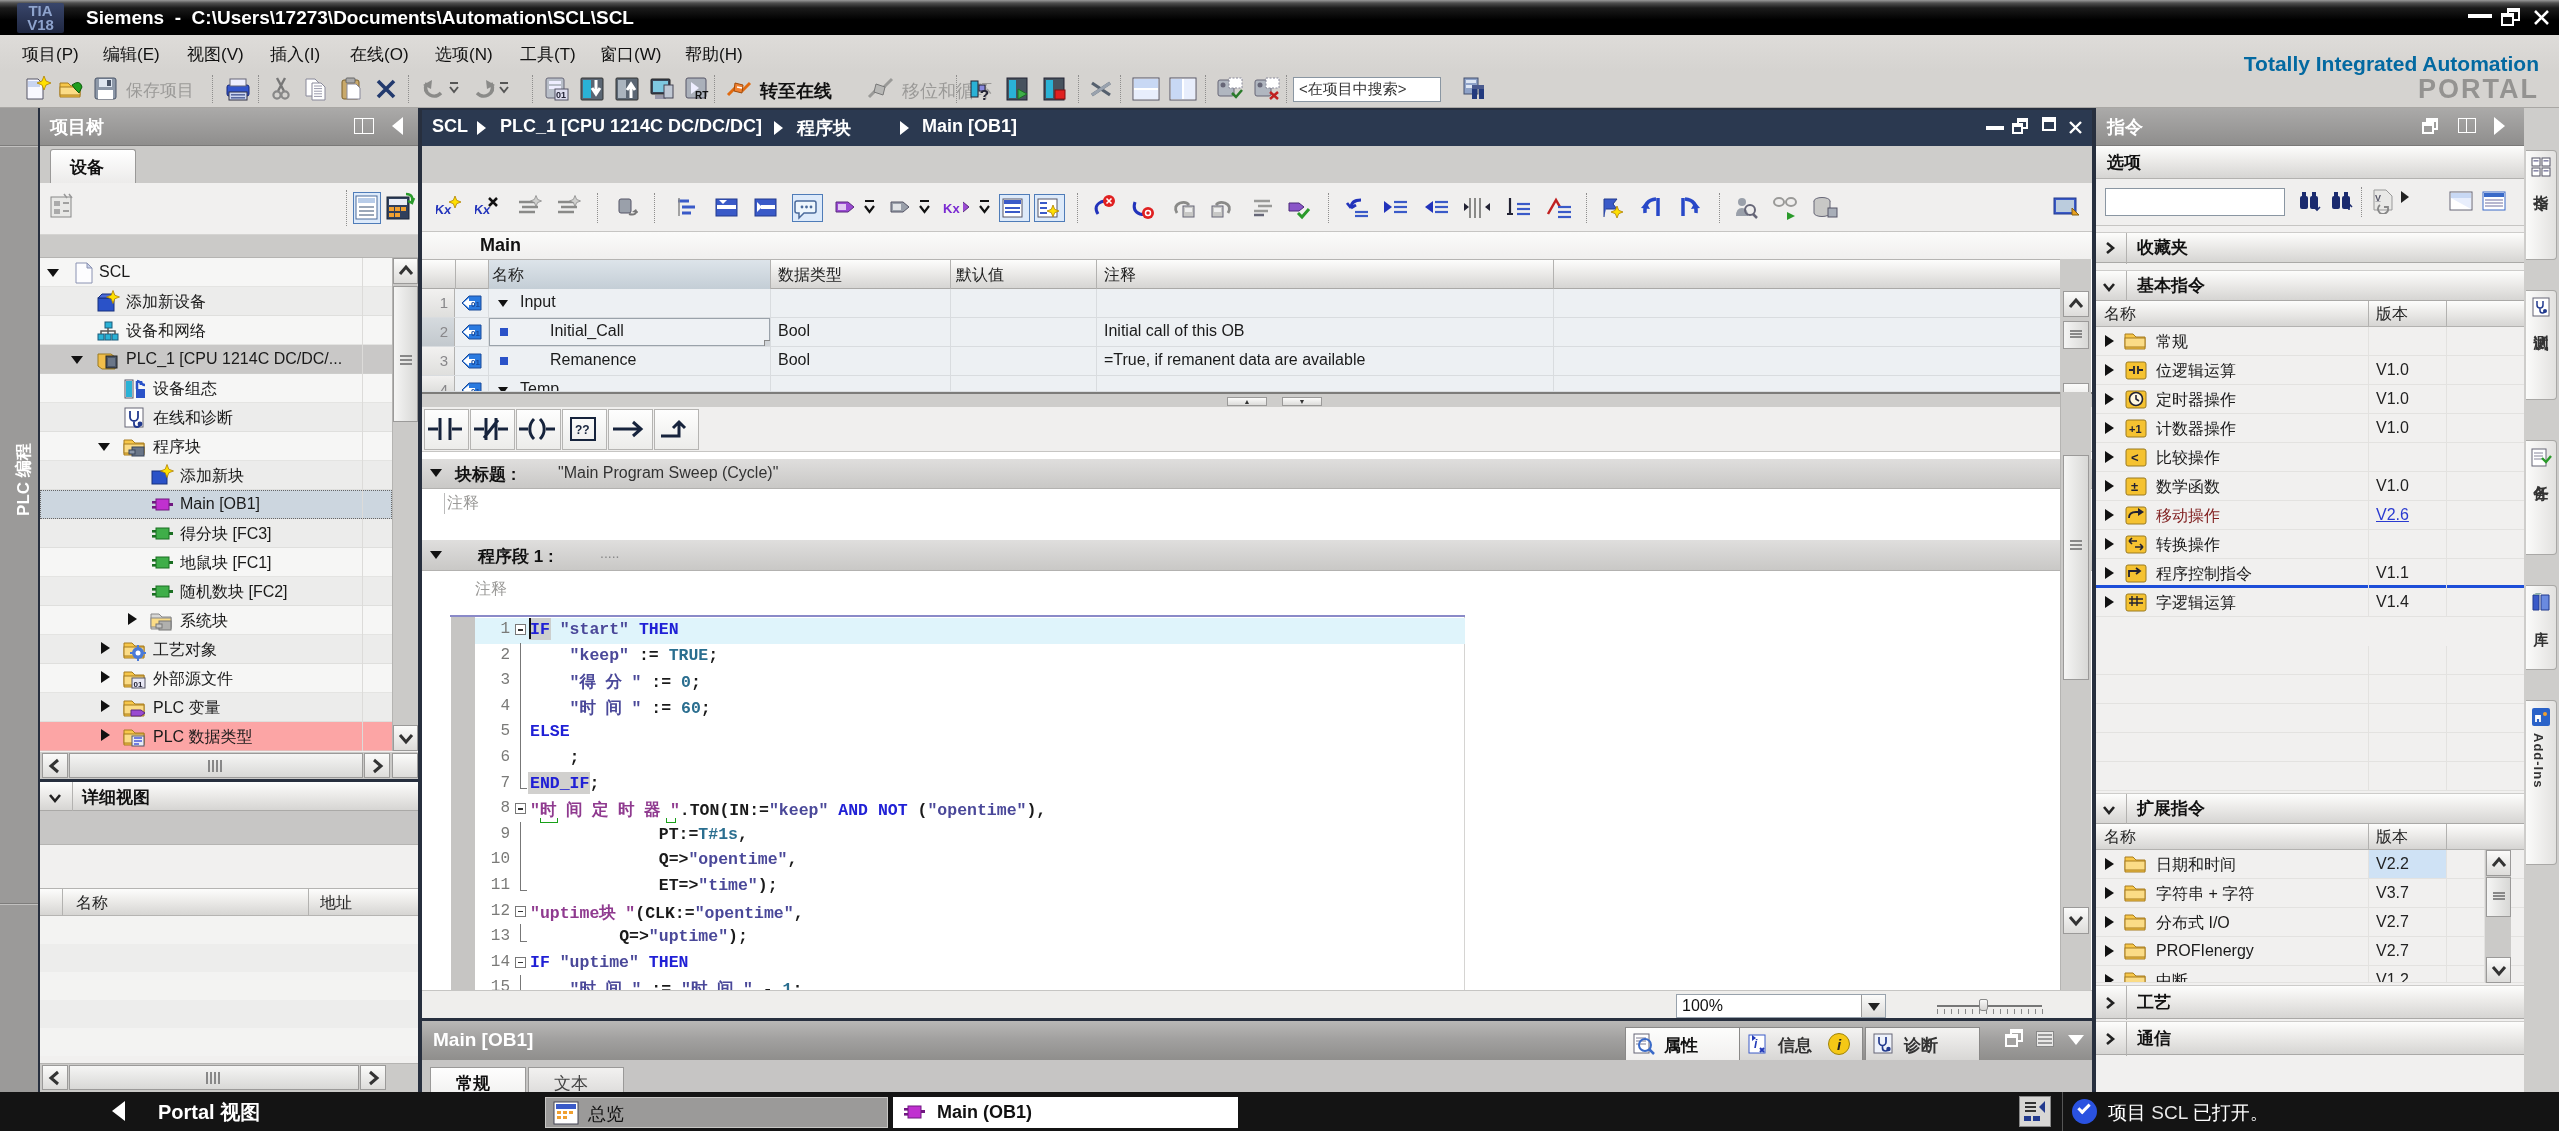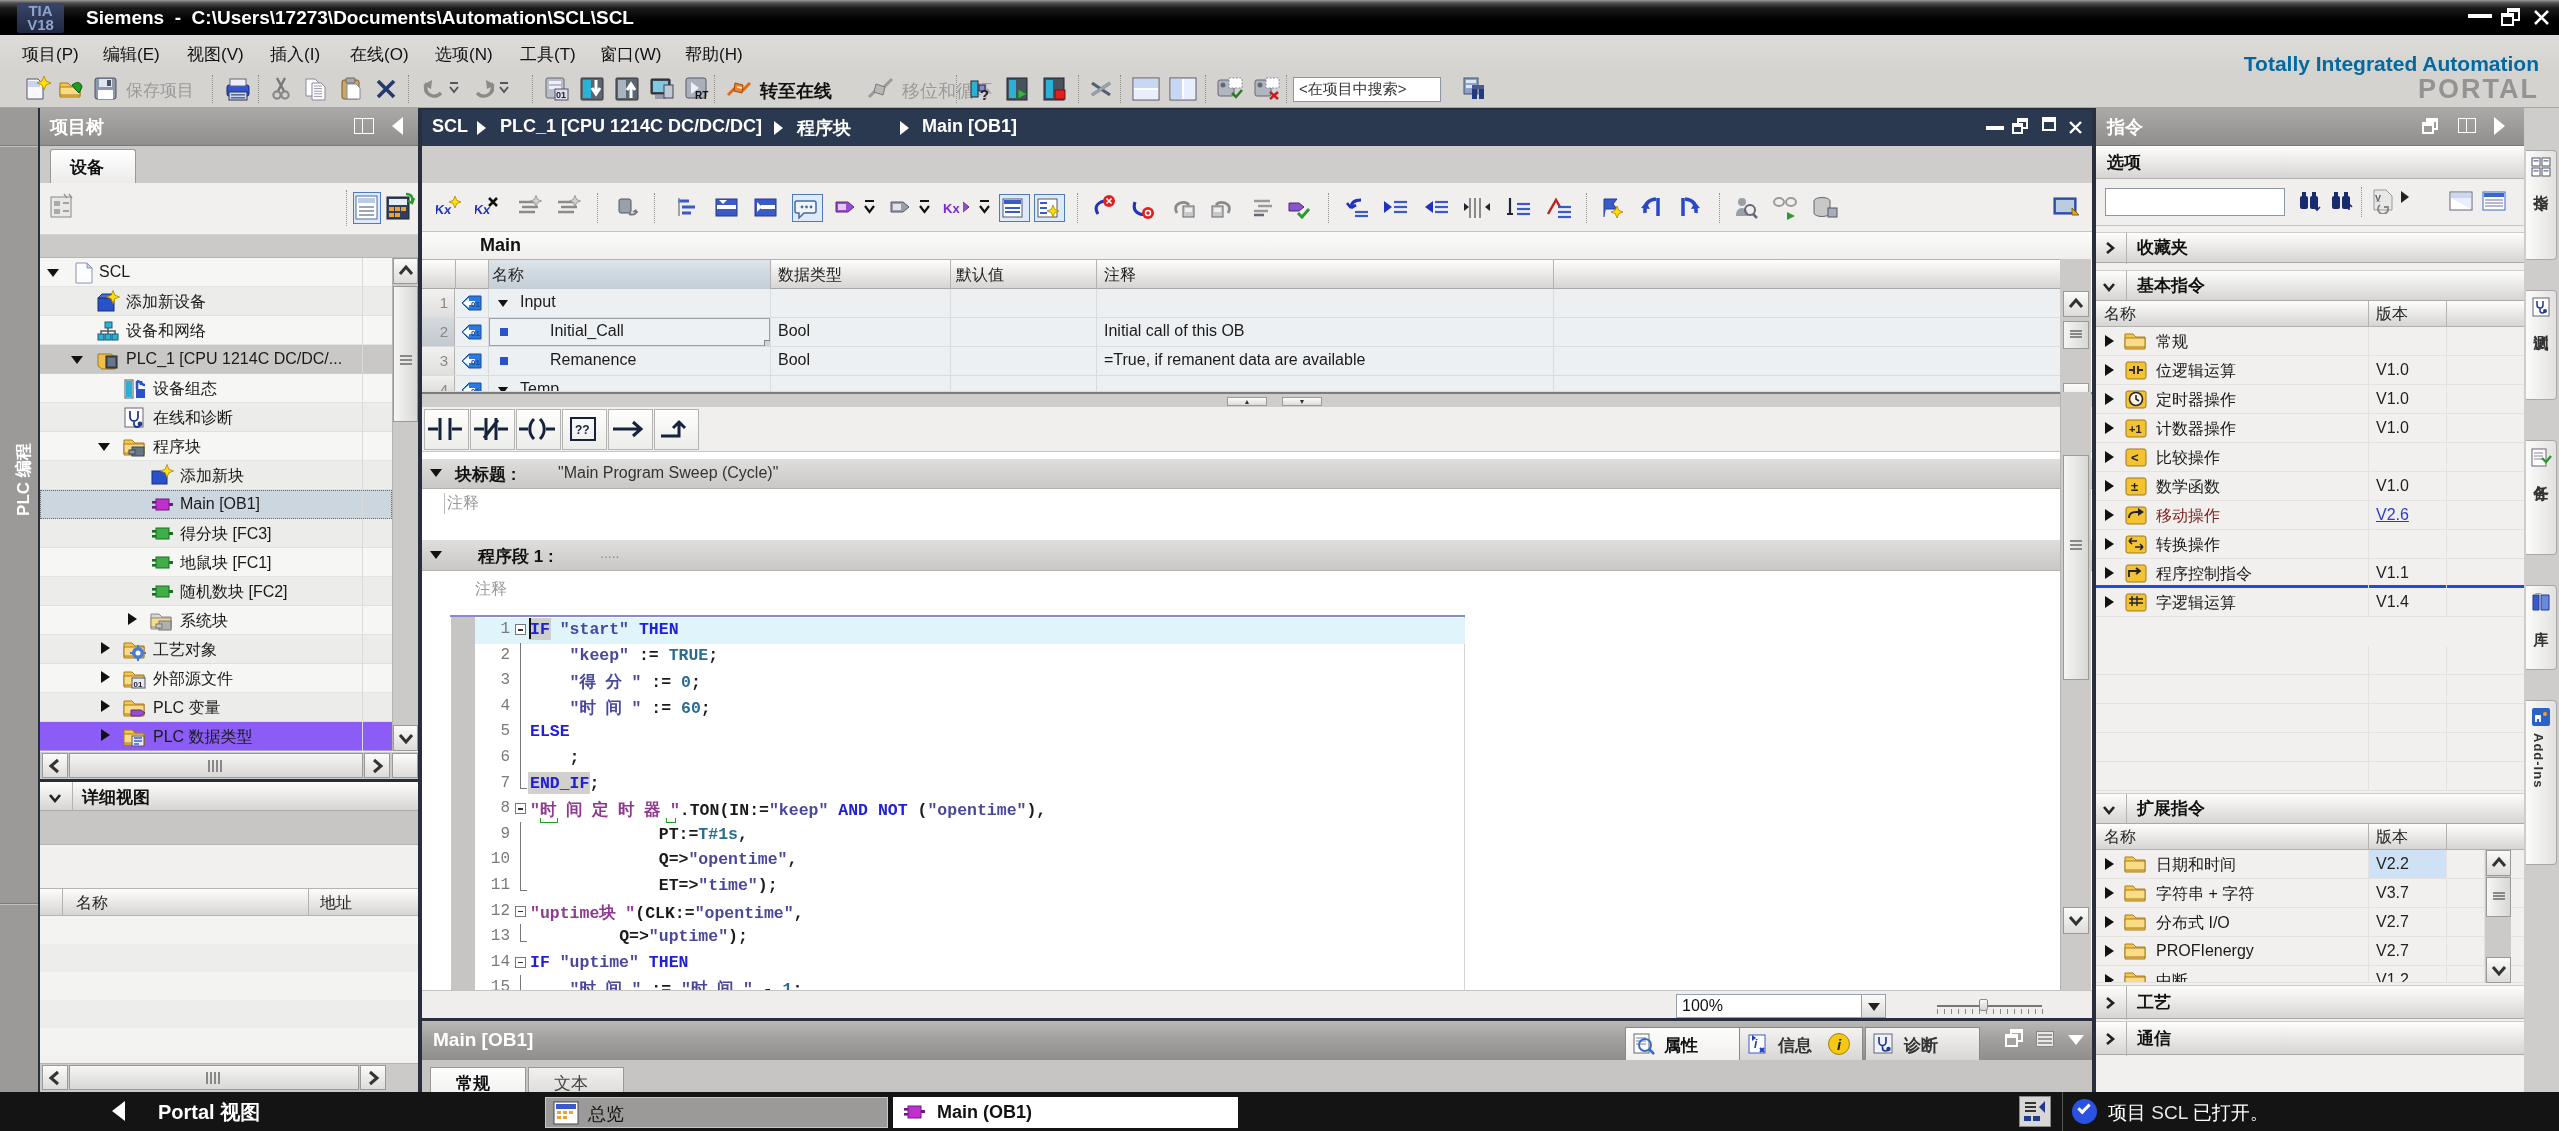--- a/index.html
+++ b/index.html
@@ -486,21 +486,21 @@
 <div class="abs" style="left:61px;top:7px;width:0;height:0;border-top:6.5px solid transparent;border-bottom:6.5px solid transparent;border-left:9px solid #111"></div>
 <div class="abs" style="left:83px;top:3px;width:24px;height:24px">
           <svg style="position:absolute;" width="24" height="24" viewBox="0 0 24 24">
             <path d="M1 5 h8 l3 3 h9 v12 h-20 z" fill="#f7c74a" stroke="#a87d1e" stroke-width="1"></path>
             <rect x="1" y="9" width="20" height="9" fill="#fbdc86" stroke="#a87d1e" stroke-width="1"></rect>
             <path d="M8 14 h10 l4 3 -4 3 h-10 z" fill="#9a4ad2" stroke="#5a2a7e"></path>
           </svg>
         </div>
 <div class="abs" style="left:113px;top:5px;font-size:16px;color:#1a1a1a;white-space:nowrap">PLC 变量</div>
 </div>
-<div class="abs" style="left:0;top:614px;width:352px;height:29px;background:#8b5cf6;border-bottom:1px solid rgba(210,210,208,0.5)">
+<div class="abs" style="left:0;top:614px;width:352px;height:29px;background:#fca5a5;border-bottom:1px solid rgba(210,210,208,0.5)">
 <div class="abs" style="left:61px;top:7px;width:0;height:0;border-top:6.5px solid transparent;border-bottom:6.5px solid transparent;border-left:9px solid #111"></div>
 <div class="abs" style="left:83px;top:3px;width:24px;height:24px">
           <svg style="position:absolute;" width="24" height="24" viewBox="0 0 24 24">
             <path d="M1 5 h8 l3 3 h9 v12 h-20 z" fill="#f7c74a" stroke="#a87d1e" stroke-width="1"></path>
             <rect x="1" y="9" width="20" height="9" fill="#fbdc86" stroke="#a87d1e" stroke-width="1"></rect>
             <rect x="9" y="11" width="12" height="10" fill="#e8ecf4" stroke="#556"></rect>
             <path d="M11 13 h8 M11 16 h8 M11 19 h5" stroke="#4a5ad8" stroke-width="1.4"></path>
           </svg>
         </div>
 <div class="abs" style="left:113px;top:5px;font-size:16px;color:#1a1a1a;white-space:nowrap">PLC 数据类型</div>

